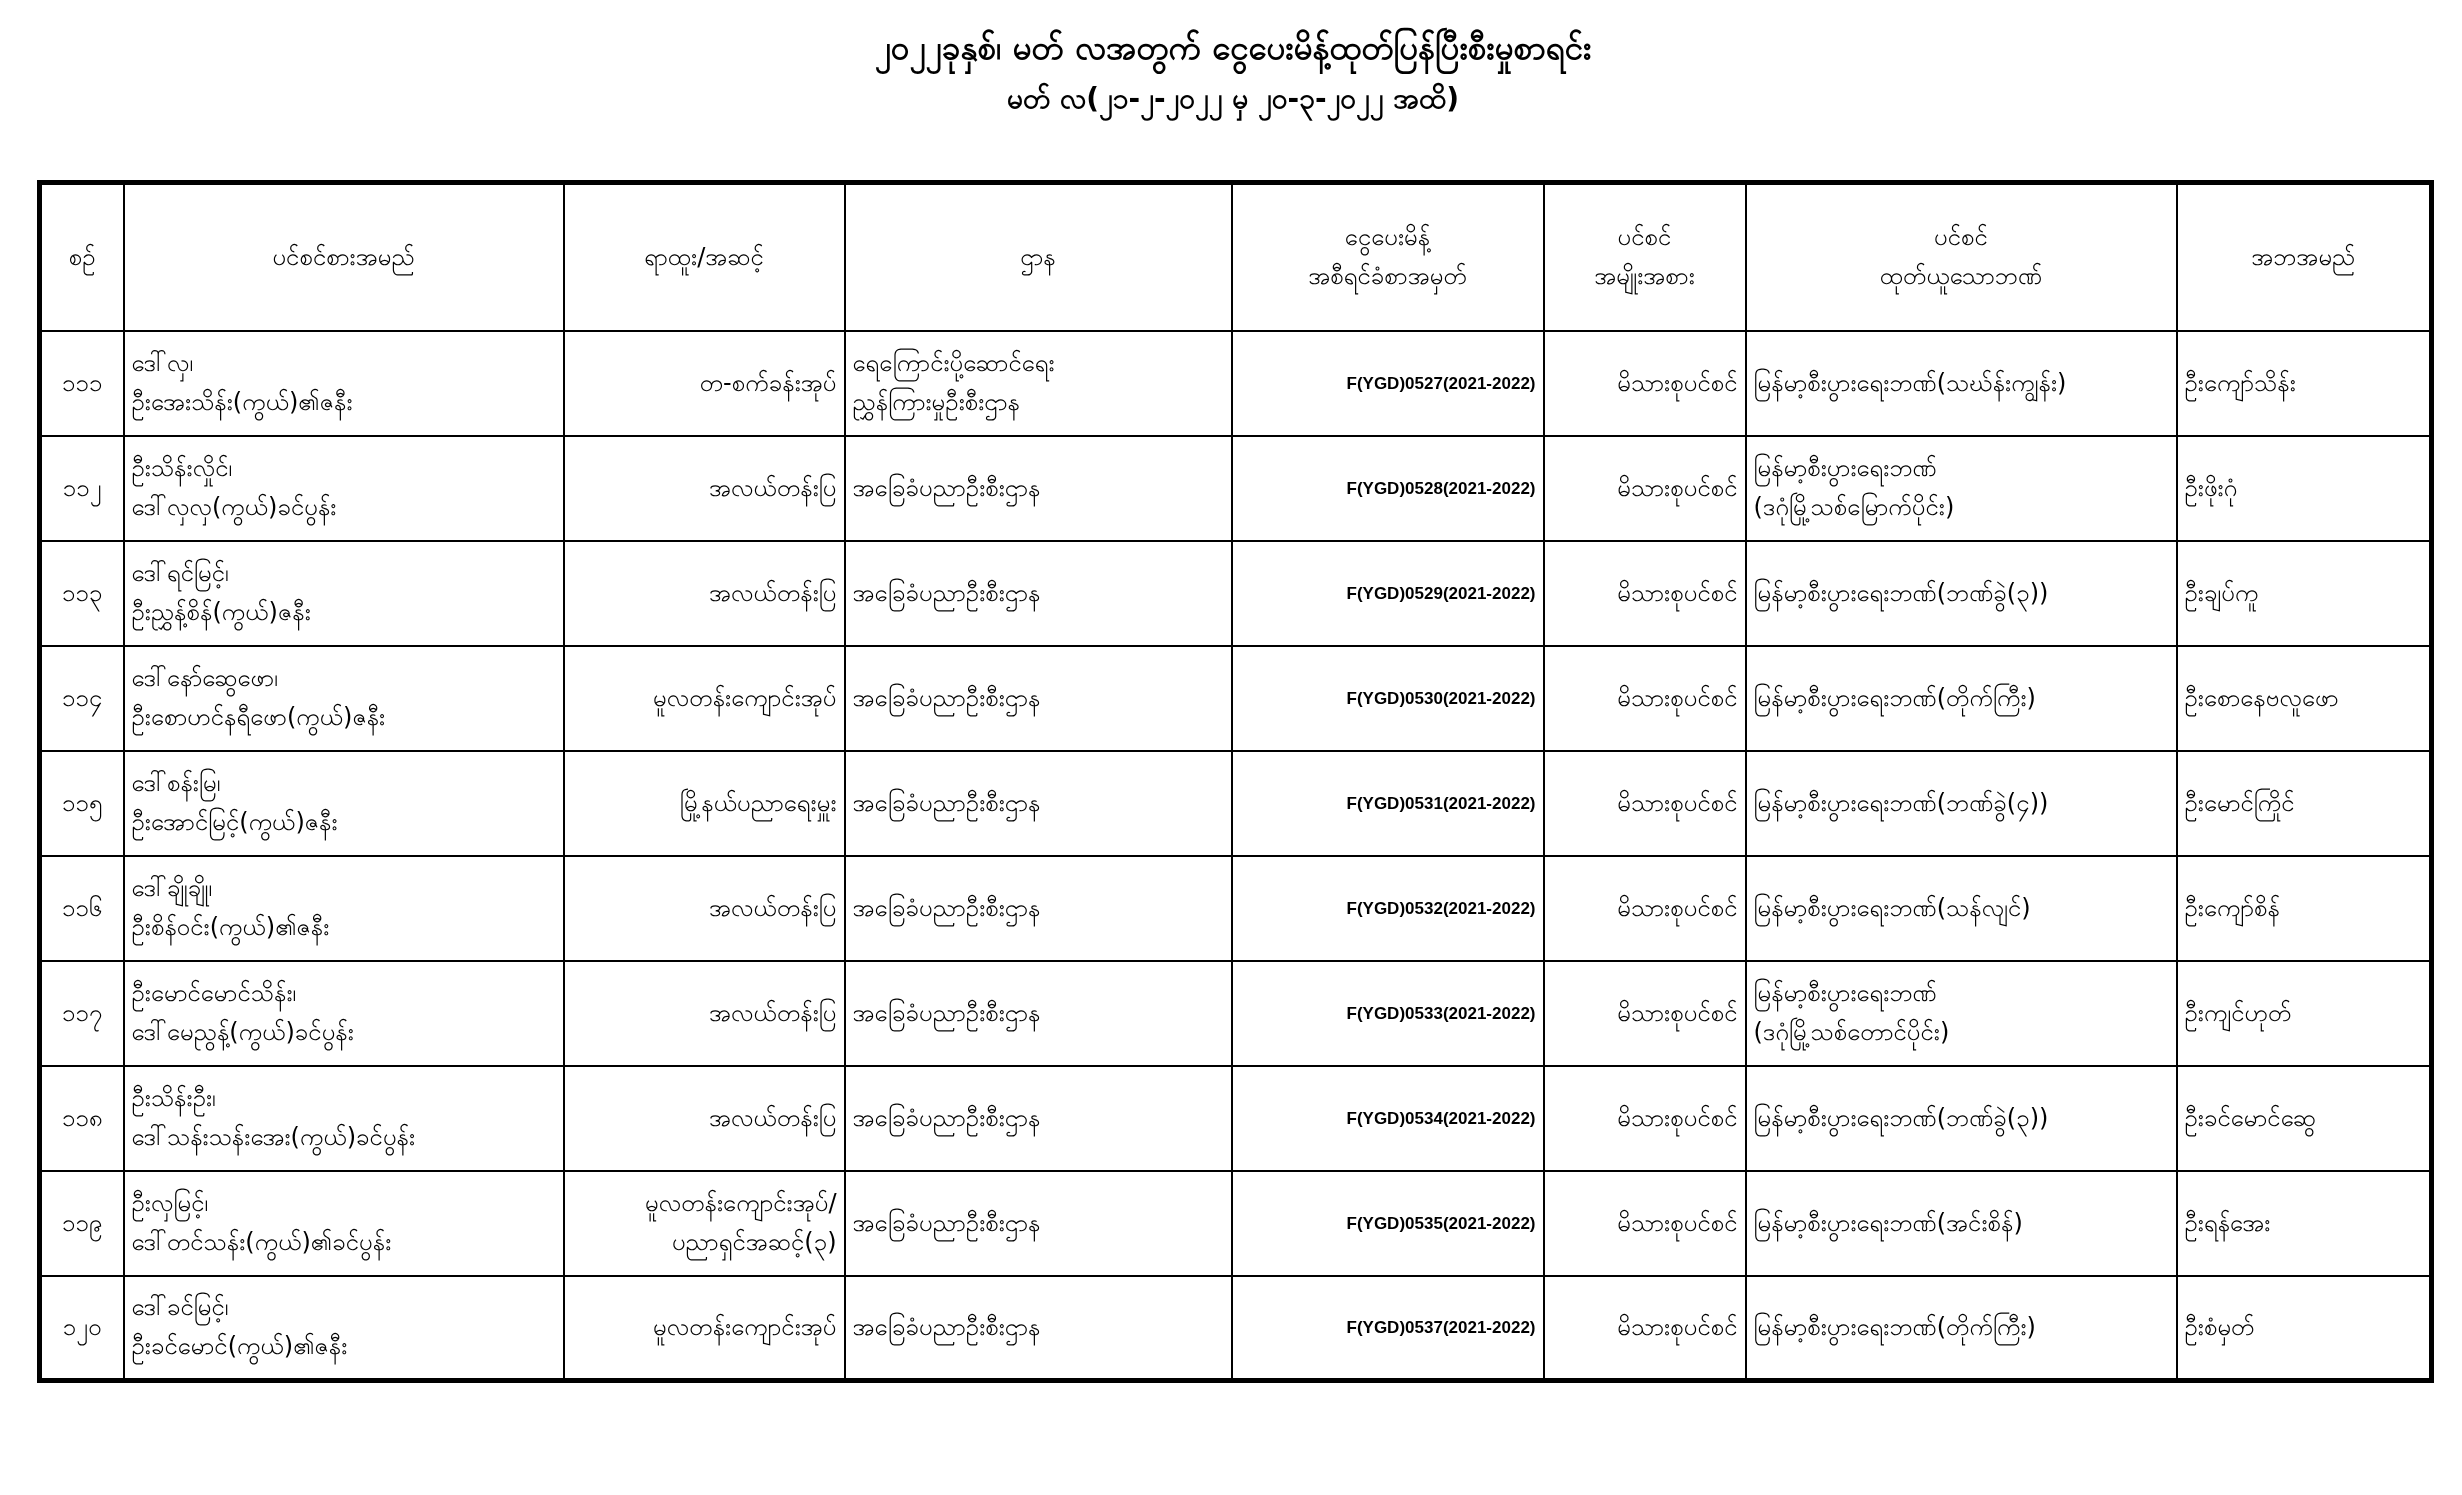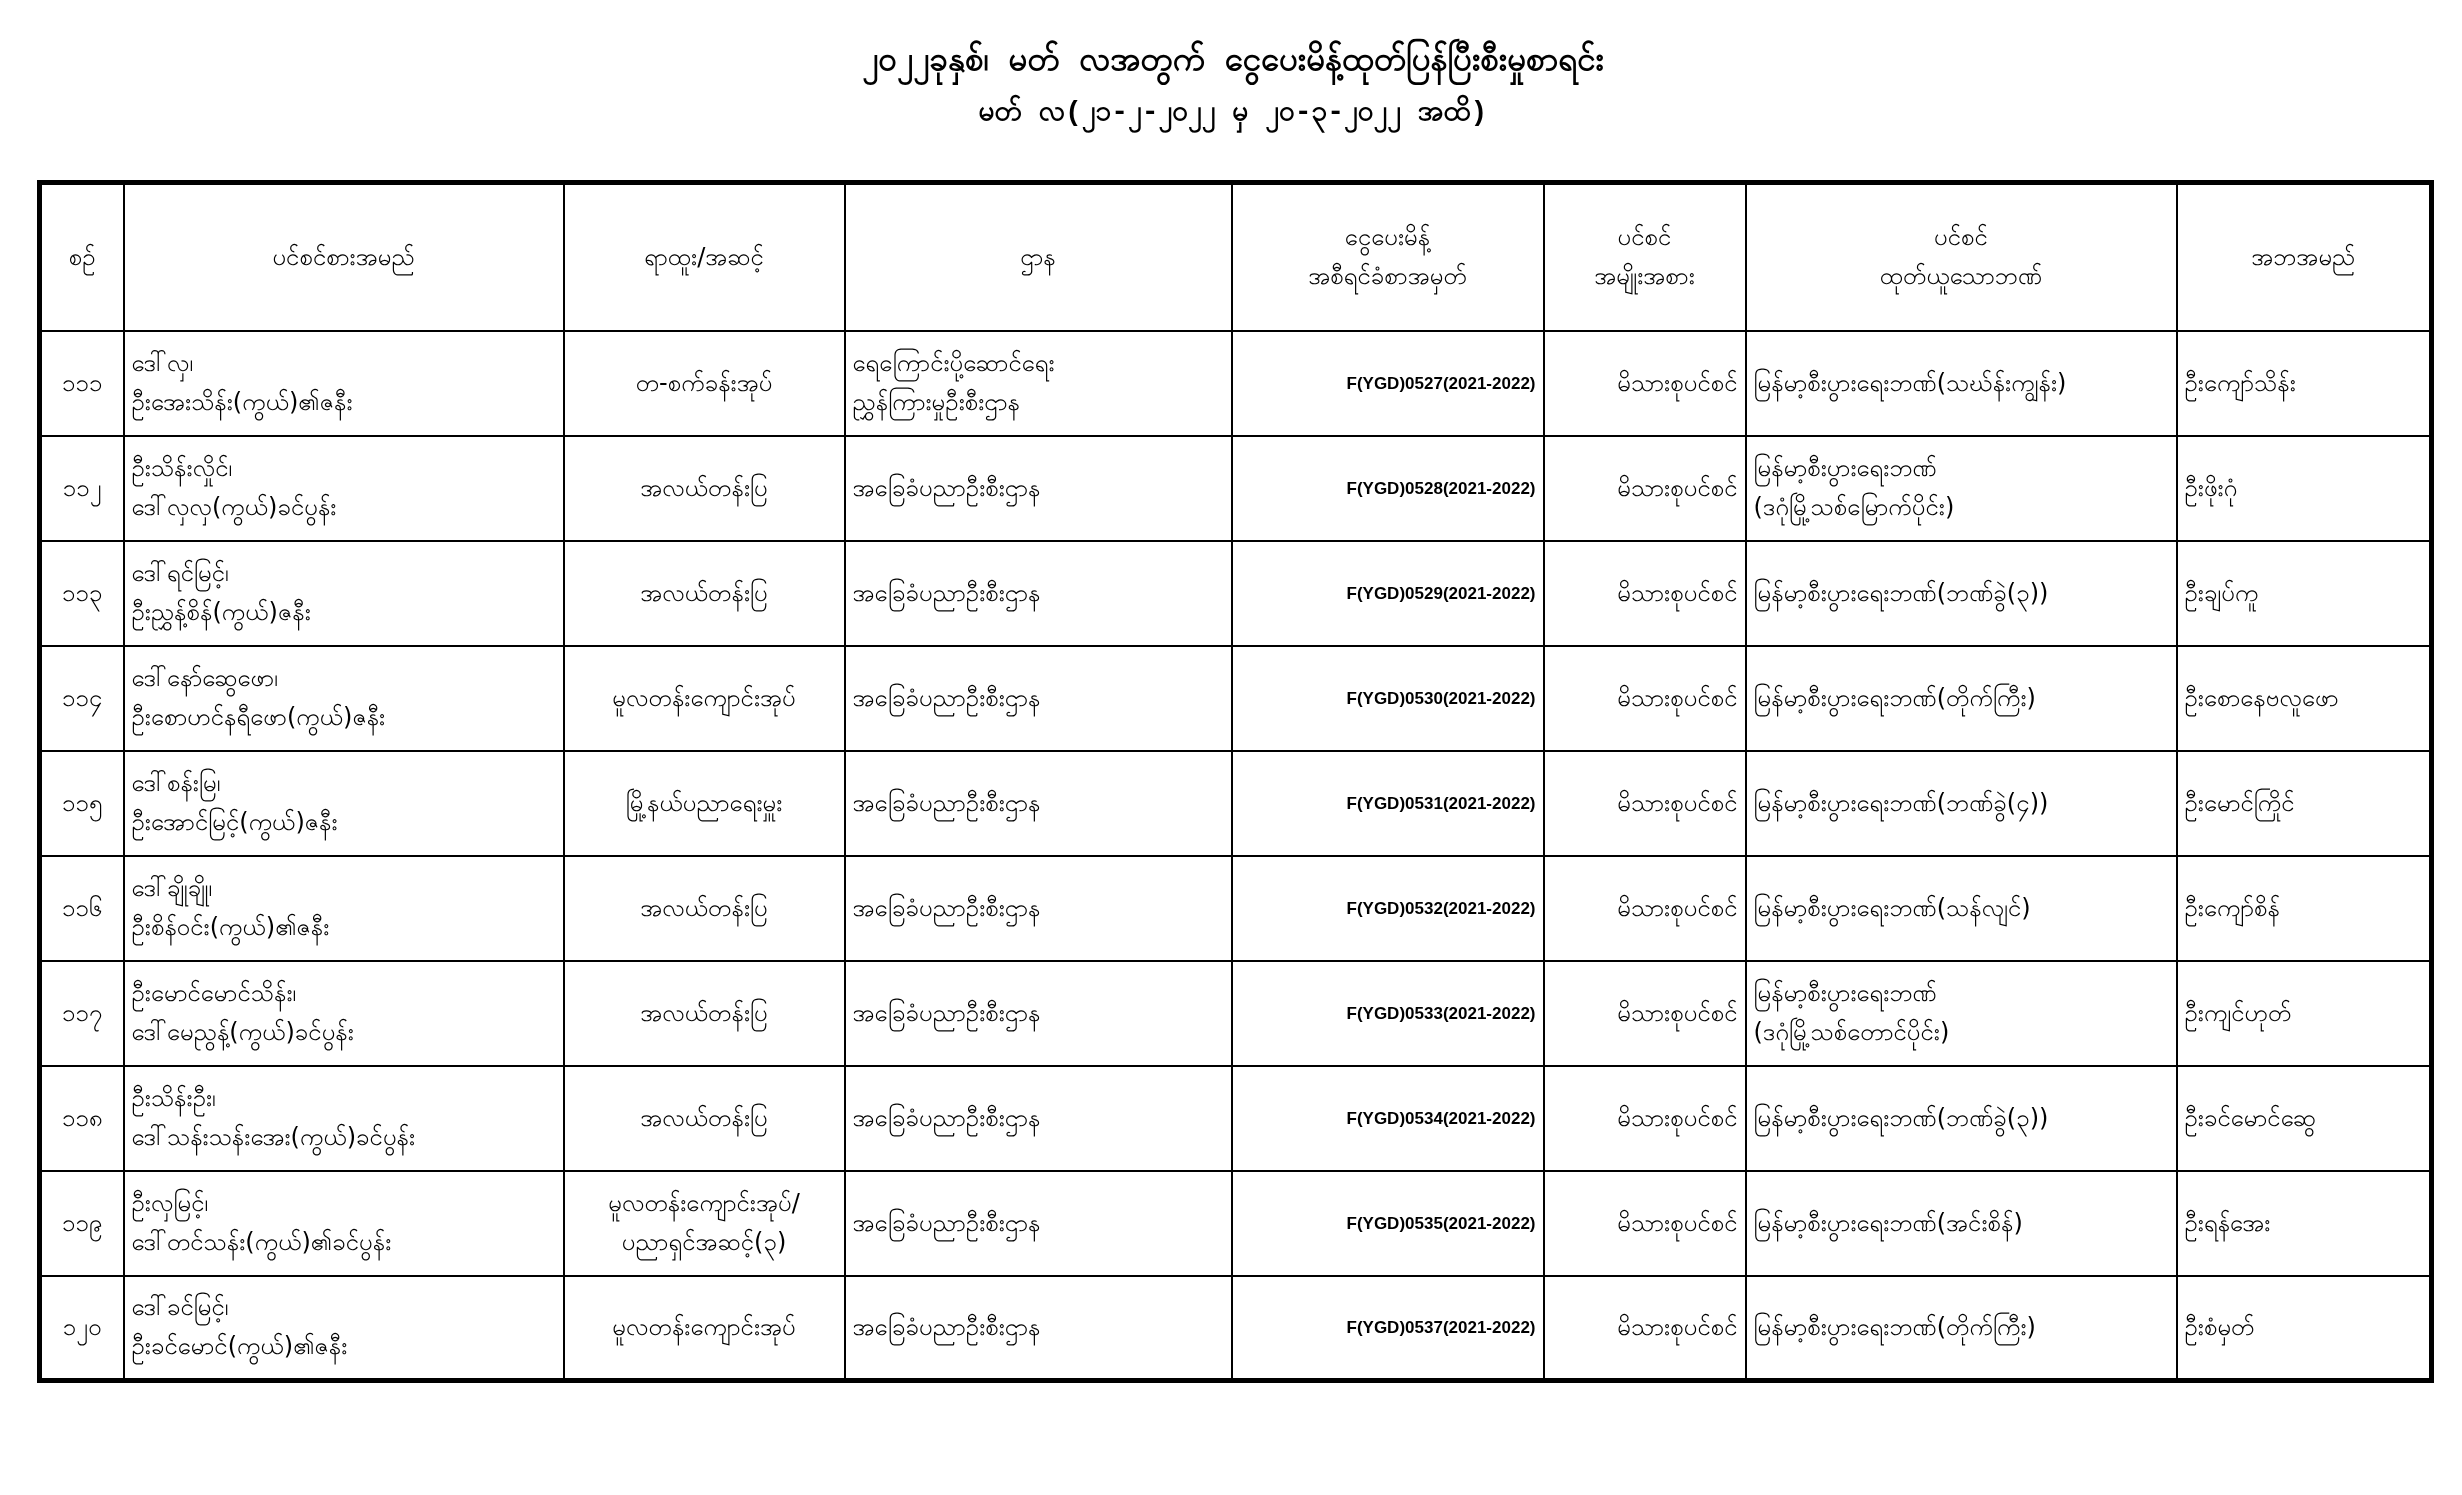--- a/index.html
+++ b/index.html
@@ -10,25 +10,24 @@
   body {
     width: 2462px;
     height: 1495px;
     position: relative;
     font-family: "DejaVu Sans", sans-serif;
     color: #000000;
     overflow: hidden;
   }
   .title-block {
     position: absolute;
-    top: 36px;
+    top: 22px;
     left: 37px;
     width: 2392px;
     text-align: center;
-    font-family: Liberation Mono, monospace;
   }
   .doc-title {
     font-size: 33px;
     font-weight: bold;
     line-height: 51px;
     white-space: pre-line;
   }
   .doc-subtitle {
     font-size: 28px;
     font-weight: bold;
@@ -60,21 +59,21 @@
   }
   .pension-table tbody tr {
     height: 105px;
   }
   .pension-table th {
     font-weight: normal;
     text-align: center;
   }
   td.c-serial   { text-align: center; }
   td.c-name     { text-align: left; }
-  td.c-position { text-align: center; border-radius: 20px; }
+  td.c-position { text-align: right; border-radius: 20px; }
   td.c-dept     { text-align: left; }
   td.c-order {
     text-align: right;
     font-family: "Liberation Sans", sans-serif;
     font-weight: bold;
     font-size: 17px;
     white-space: nowrap;
   }
   td.c-type     { text-align: right; }
   td.c-bank     { text-align: left; }

